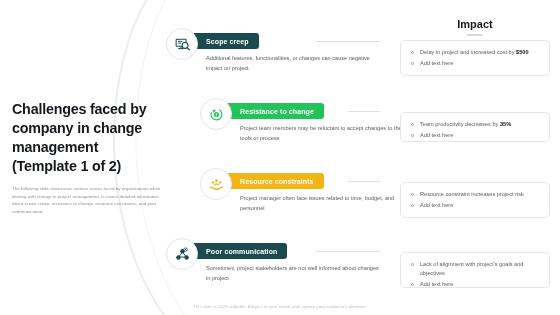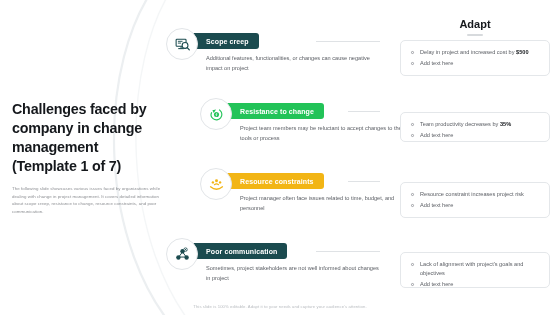--- a/index.html
+++ b/index.html
@@ -207,26 +207,26 @@
 <div class="slide">
 
   <div class="arc-wrap">
     <svg width="560" height="315" viewBox="0 0 560 315">
       <path d="M 160 -20 C 95 60, 95 250, 185 340" fill="none" stroke="#eceff1" stroke-width="2.2"></path>
       <path d="M 178 -20 C 118 60, 118 250, 205 340" fill="none" stroke="#f4f6f7" stroke-width="1.4"></path>
     </svg>
   </div>
 
   <div class="left-panel">
-    <h1 class="slide-title">Challenges faced by company in change management (Template 1 of 7)</h1>
+    <h1 class="slide-title">Challenges faced by company in change management (Template 1 of 2)</h1>
     <p class="slide-desc">The following slide showcases various issues faced by organizations while dealing with change in project management. It covers detailed information about scope creep, resistance to change, resource constraints, and poor communication.</p>
   </div>
 
   <div class="impact-header">
-    <div class="impact-title">Adapt</div>
+    <div class="impact-title">Impact</div>
     <div class="impact-underline"></div>
   </div>
 
   <div class="row row-1">
     <div class="challenge">
       <div class="connector" style="left:150px; width:64px;"></div>
       <div class="icon-badge">
         <svg width="17" height="17" viewBox="0 0 24 24">
           <rect x="3" y="4.5" width="14" height="10" rx="1.2" fill="none" stroke="#1b4b4f" stroke-width="1.5"></rect>
           <line x1="5.5" y1="7.5" x2="12" y2="7.5" stroke="#1b4b4f" stroke-width="1.3"></line>

